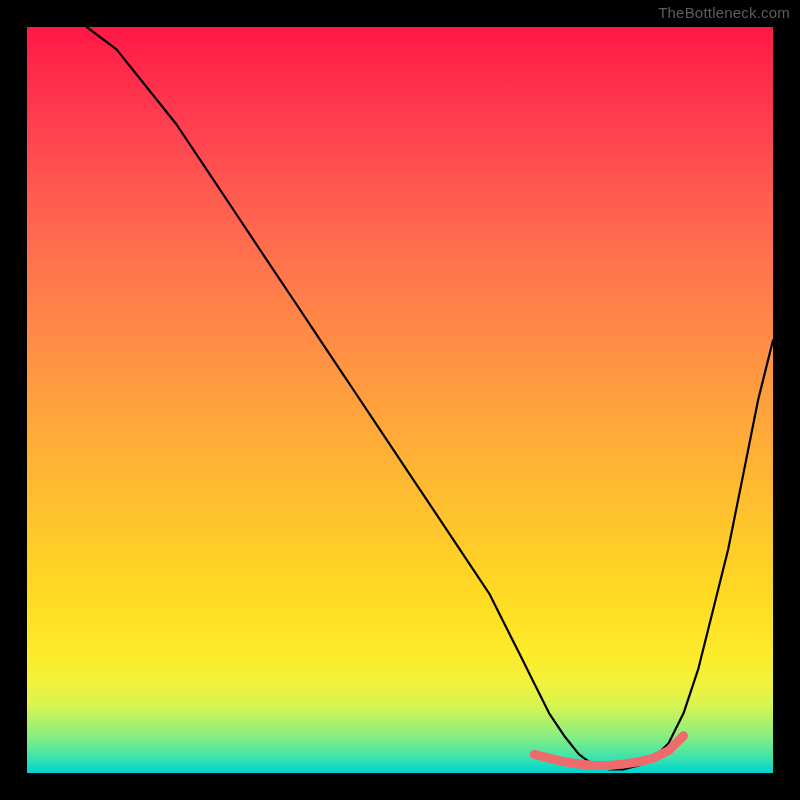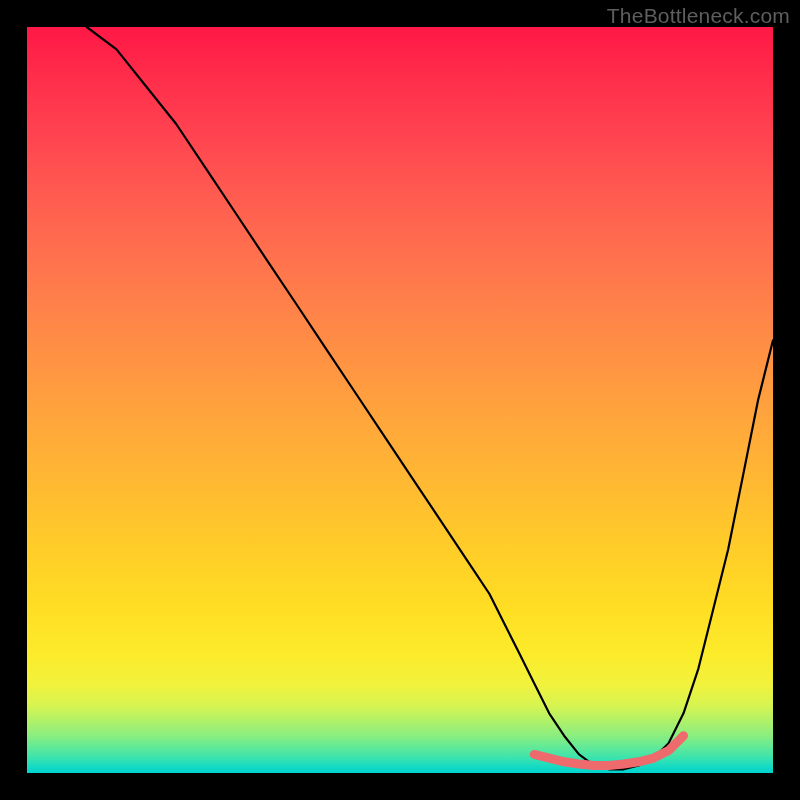--- a/index.html
+++ b/index.html
@@ -47,21 +47,21 @@
       #3ae3ae 98%,
       #1adbc1 99%,
       #00d3d0 100%
     );
   }
   .watermark {
     position: absolute;
     top: 4px;
     right: 10px;
     color: #5e5e5e;
-    font-size: 21px;
+    font-size: 15px;
     font-weight: 500;
     letter-spacing: 0.2px;
     user-select: none;
   }
   svg.curve {
     position: absolute;
     left: 0;
     top: 0;
     width: 746px;
     height: 746px;

